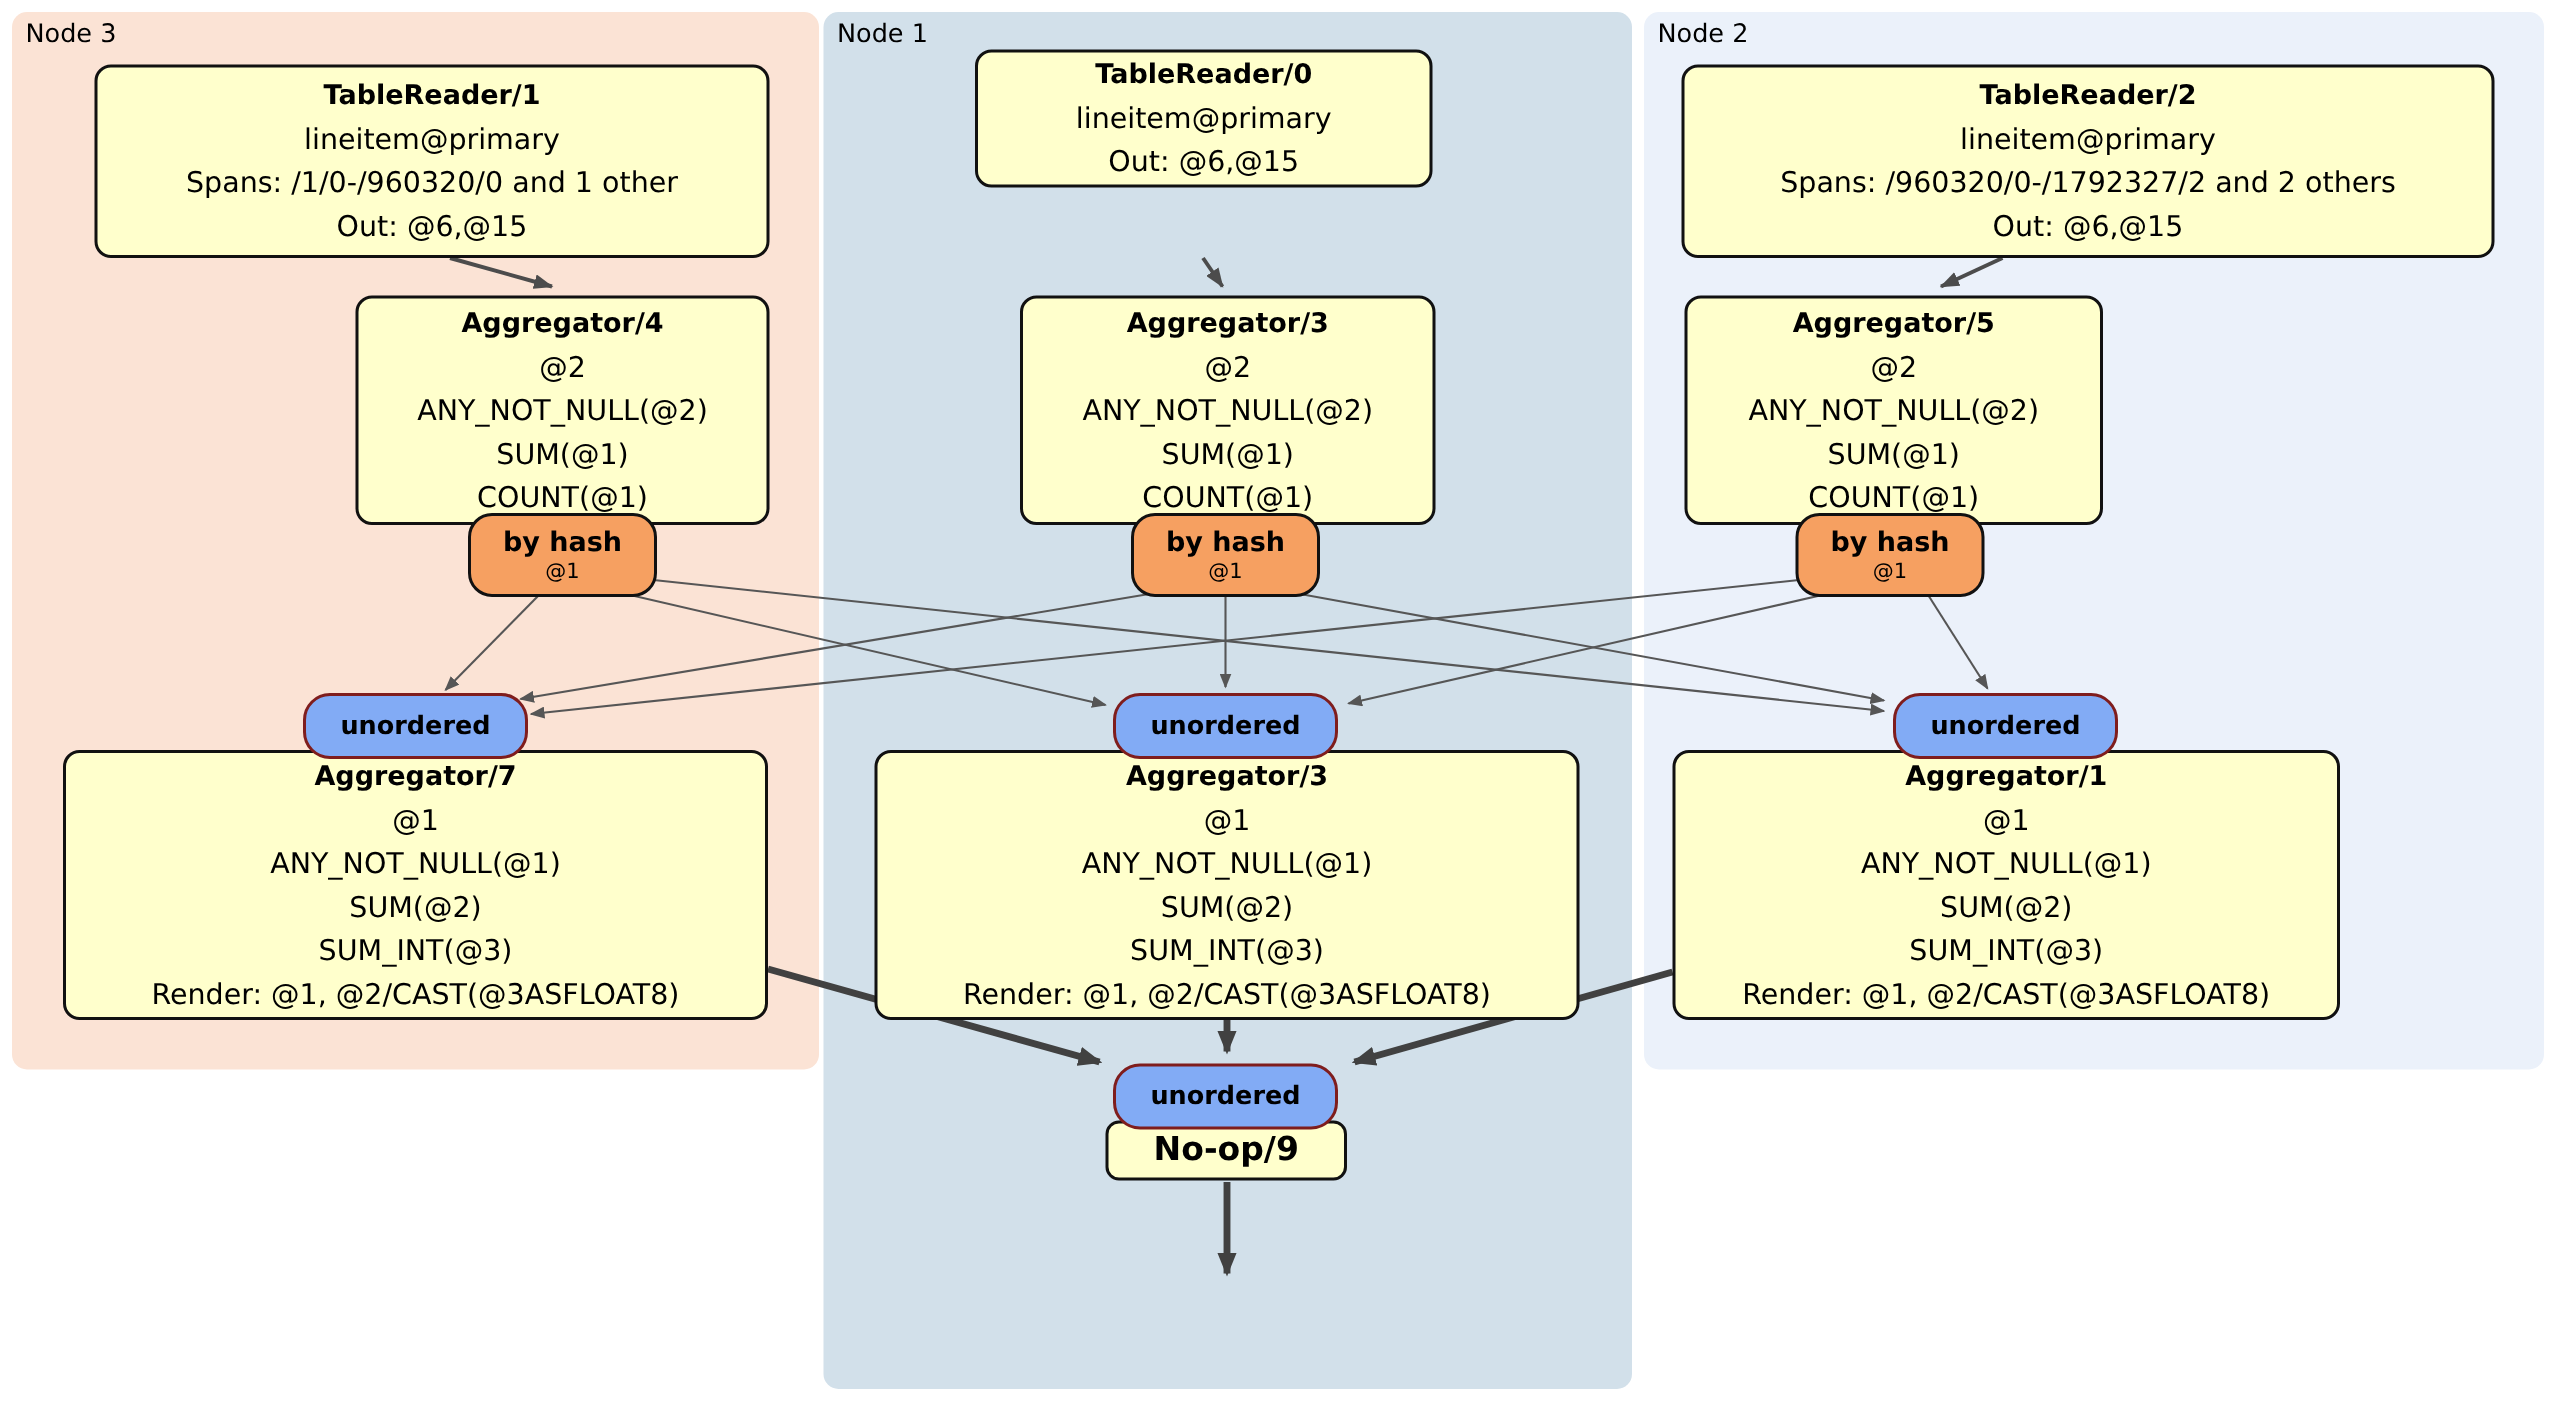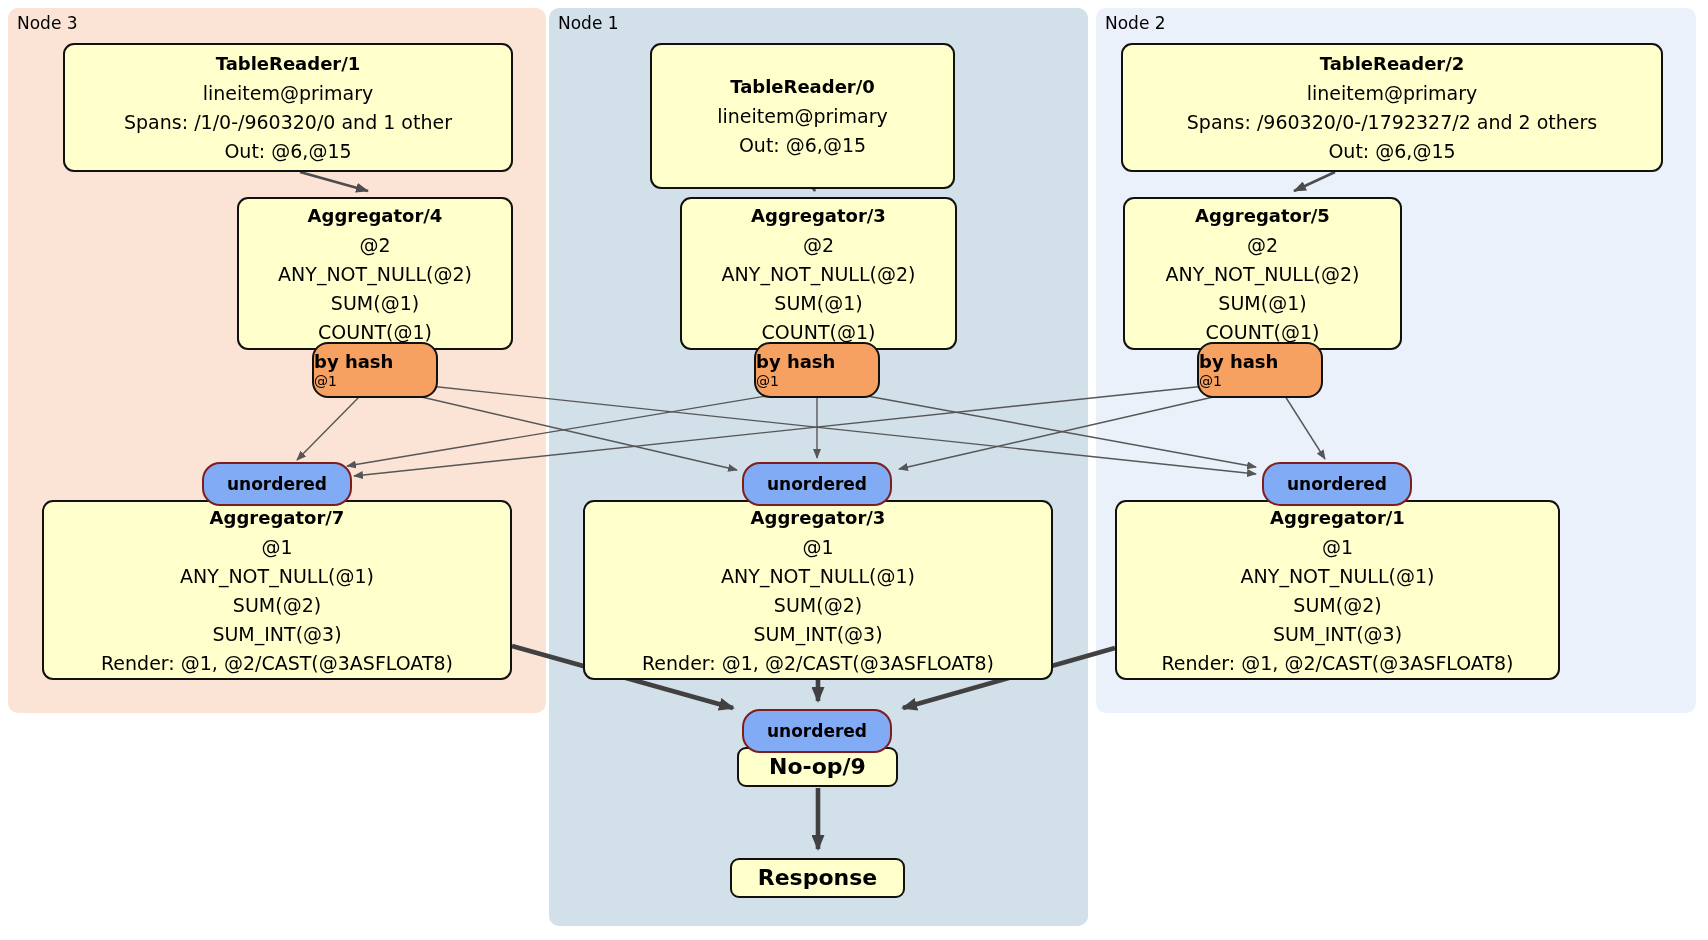--- a/index.html
+++ b/index.html
@@ -16,21 +16,21 @@
   .box{
     position:absolute;z-index:3;background:#ffffcc;border:2px solid #111;border-radius:11px;
     display:flex;flex-direction:column;justify-content:center;align-items:center;
     text-align:center;box-sizing:border-box;
   }
   .box .title{font-weight:bold;font-size:18px;line-height:30px;white-space:nowrap;}
   .box .line{font-size:19px;line-height:29px;white-space:nowrap;}
   .terminal .title{font-size:22px;line-height:26px;}
   .router{
     position:absolute;z-index:4;background:#f6a061;border:2px solid #111;border-radius:16px;
-    width:126px;height:56px;display:flex;flex-direction:column;justify-content:center;
+    width:126px;height:56px;display:flex;flex-direction:column;justify-content:center;align-items:center;
     box-sizing:border-box;top:342px;
   }
   .router .rlabel{font-weight:bold;font-size:18px;line-height:22px;}
   .router .rsub{font-size:14px;line-height:16px;}
   .pill{
     position:absolute;z-index:4;background:#82abf5;border:2px solid #7f1d1d;border-radius:18px;
     width:150px;height:44px;display:flex;justify-content:center;align-items:center;
     box-sizing:border-box;font-weight:bold;font-size:17px;
   }
   .e-thin{stroke:#565656;stroke-width:1.4;}
@@ -85,21 +85,21 @@
 
     <line class="e-thick" x1="818" y1="788" x2="818" y2="849" marker-end="url(#ah-l)"></line>
   </svg>
 
   <div class="box" style="left:63px;top:43px;width:450px;height:129px">
     <div class="title">TableReader/1</div>
     <div class="line">lineitem@primary</div>
     <div class="line">Spans: /1/0-/960320/0 and 1 other</div>
     <div class="line">Out: @6,@15</div>
   </div>
-  <div class="box" style="left:650px;top:43px;width:305px;height:146px">
+  <div class="box" style="left:650px;top:33px;width:305px;height:92px">
     <div class="title">TableReader/0</div>
     <div class="line">lineitem@primary</div>
     <div class="line">Out: @6,@15</div>
   </div>
   <div class="box" style="left:1121px;top:43px;width:542px;height:129px">
     <div class="title">TableReader/2</div>
     <div class="line">lineitem@primary</div>
     <div class="line">Spans: /960320/0-/1792327/2 and 2 others</div>
     <div class="line">Out: @6,@15</div>
   </div>
@@ -174,17 +174,14 @@
     <div class="line">Render: @1, @2/CAST(@3ASFLOAT8)</div>
   </div>
 
   <div class="pill" style="left:742px;top:709px">
     <span>unordered</span>
   </div>
 
   <div class="box terminal" style="left:737px;top:747px;width:161px;height:40px;border-radius:9px">
     <div class="title">No-op/9</div>
   </div>
-  <div class="box terminal" style="left:730px;top:858px;width:175px;height:40px;border-radius:9px">
-    <div class="title">Response</div>
-  </div>
 
 </div>
 
 </body></html>

